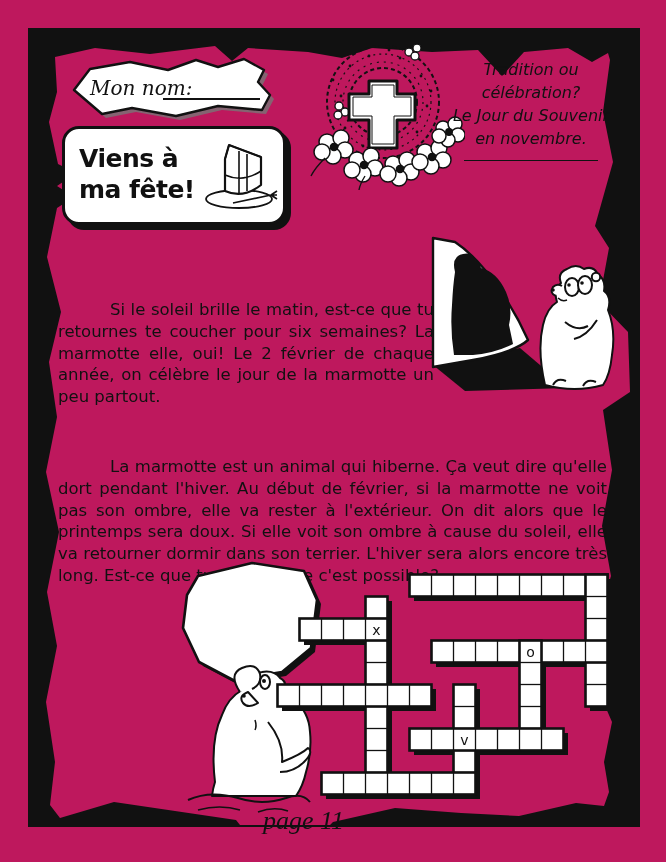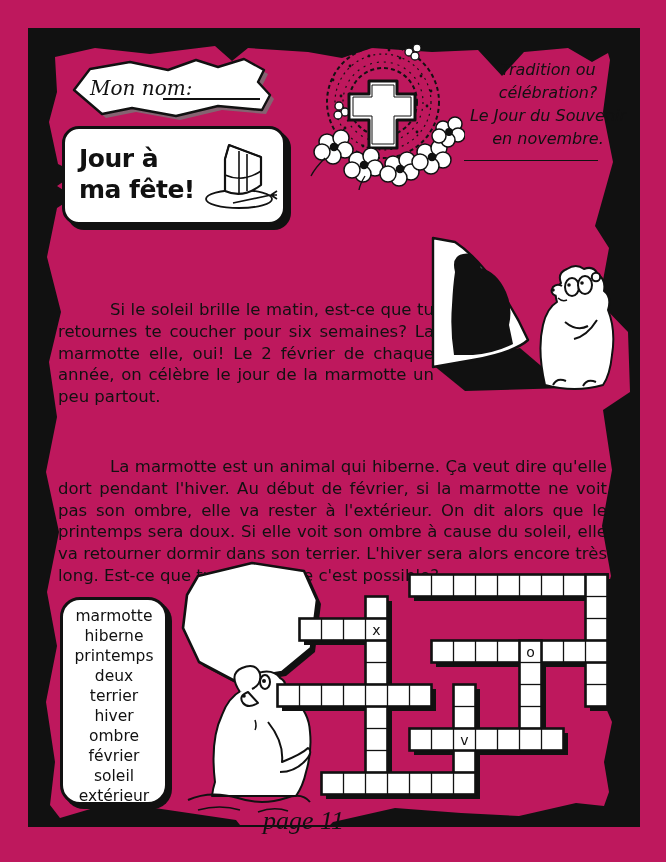--- a/index.html
+++ b/index.html
@@ -7,21 +7,21 @@
     position:relative;width:666px;height:862px;background:#be185d;color:#111;
     font-family:"DejaVu Sans", sans-serif;overflow:hidden;margin:0 auto;
   }
   .abs{position:absolute;}
   svg{display:block;}
   .prelines{white-space:pre-line;}
   
   .banner-text{left:90px;top:76px;font-family:"DejaVu Serif",serif;font-style:italic;font-size:20px;}
   .name-line{left:163px;top:78px;width:97px;border-bottom:2px solid #111;height:20px;}
   
-  .note{left:462px;top:58px;width:172px;text-align:center;font-style:italic;font-size:16px;line-height:23px;}
+  .note{left:445px;top:58px;width:172px;text-align:center;font-style:italic;font-size:16px;line-height:23px;}
   .answer-line{left:464px;top:140px;width:134px;border-bottom:1.6px solid #111;height:20px;}
   
   .badge{left:62px;top:126px;width:218px;height:93px;border:3.4px solid #111;border-radius:17px;
          box-shadow:5px 5px 0 #111;background:#fff;}
   .badge-text{left:14px;top:14px;font-weight:bold;font-size:25px;line-height:31px;letter-spacing:-0.5px;}
   
   .title{left:291px;top:191px;font-weight:bold;font-size:24px;letter-spacing:-0.6px;white-space:nowrap;}
   
   .para{font-size:16.5px;line-height:21.8px;text-align:justify;text-indent:52px;margin-top:48px;}
   .para1{left:58px;top:251px;width:376px;}
@@ -140,21 +140,21 @@
     <path d="M20,122 Q10,132 6,140 M60,140 Q55,148 54,154" stroke="#111" stroke-width="1.4" fill="none"></path>
   </svg>
 
   <div class="abs note prelines">Tradition ou
 célébration?
 Le Jour du Souvenir
 en novembre.</div>
   <div class="abs answer-line"></div>
 
   <div class="abs badge">
-    <div class="abs badge-text prelines">Jour à
+    <div class="abs badge-text prelines">Viens à
 ma fête!</div>
     <svg class="abs" style="left:130px;top:4px" width="84" height="86" viewBox="0 0 84 86">
       <ellipse cx="44" cy="66" rx="33" ry="9" fill="#fff" stroke="#111" stroke-width="1.8"></ellipse>
       <path d="M34,12 L66,24 L66,52 Q48,66 30,58 L30,26 Z" fill="#fff" stroke="#111" stroke-width="2.2" stroke-linejoin="round"></path>
       <path d="M34,12 L30,26 M34,12 L66,24" fill="none" stroke="#111" stroke-width="1.6"></path>
       <path d="M44,18 L44,60 M52,21 L52,58 M30,42 Q48,50 66,38" fill="none" stroke="#111" stroke-width="1.6"></path>
       <path d="M38,70 L76,62 M76,62 L82,58 M76,62 L82,62 M76,62 L82,66" stroke="#111" stroke-width="1.6" fill="none"></path>
     </svg>
   </div>
 
@@ -182,32 +182,20 @@
     <g fill="#111">
       <circle cx="144" cy="55" r="1.8"></circle>
         <circle cx="157" cy="53" r="1.8"></circle>
       <circle cx="128" cy="60" r="1.8"></circle>
     </g>
     <path d="M133,68 Q137,72 142,70" fill="none" stroke="#111" stroke-width="1.5"></path>
   </svg>
 
   <div class="abs para para2">La marmotte est un animal qui hiberne. Ça veut dire qu'elle dort pendant l'hiver. Au début de février, si la marmotte ne voit pas son ombre, elle va rester à l'extérieur. On dit alors que le printemps sera doux. Si elle voit son ombre à cause du soleil, elle va retourner dormir dans son terrier. L'hiver sera alors encore très long. Est-ce que tu penses que c'est possible?</div>
 
-  <div class="abs wordbox">
-      <div>marmotte</div>
-      <div>hiberne</div>
-      <div>printemps</div>
-      <div>deux</div>
-      <div>terrier</div>
-      <div>hiver</div>
-      <div>ombre</div>
-      <div>février</div>
-      <div>soleil</div>
-      <div>extérieur</div>
-    </div>
 
   <svg class="abs" style="left:174px;top:556px" width="150" height="132" viewBox="0 0 150 132">
     <path d="M24,20 L78,7 L130,15 L143,44 L137,92 L108,116 L59,124 L25,106 L9,72 L13,39 Z" fill="#111" transform="translate(4,4)"></path>
     <path d="M24,20 L78,7 L130,15 L143,44 L137,92 L108,116 L59,124 L25,106 L9,72 L13,39 Z" fill="#fff" stroke="#111" stroke-width="2.6" stroke-linejoin="round"></path>
   </svg>
 
   <svg class="abs" style="left:170px;top:660px" width="142" height="162" viewBox="0 0 142 162">
     <g fill="#fff" stroke="#111" stroke-width="2" stroke-linejoin="round">
       <path d="M45,122 Q40,80 52,55 Q58,38 72,30 Q78,14 92,12 Q104,10 110,18 Q118,22 114,32
                L124,40 Q139,52 140,72 Q142,92 136,112 Q133,126 126,136 L42,136 Q43,128 45,122 Z"></path>

